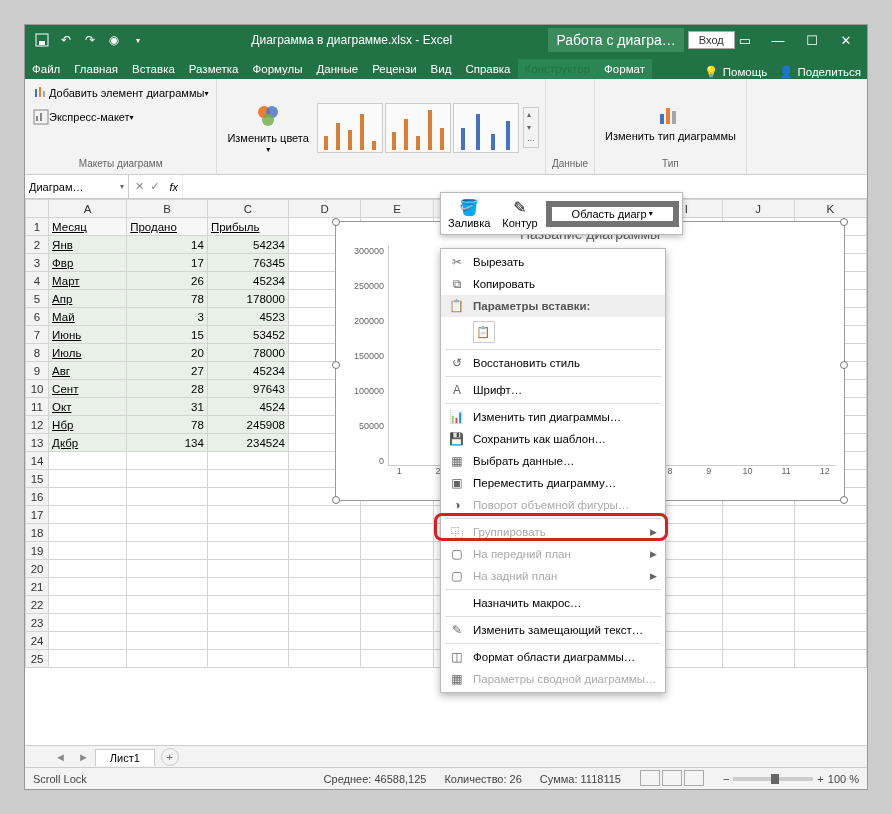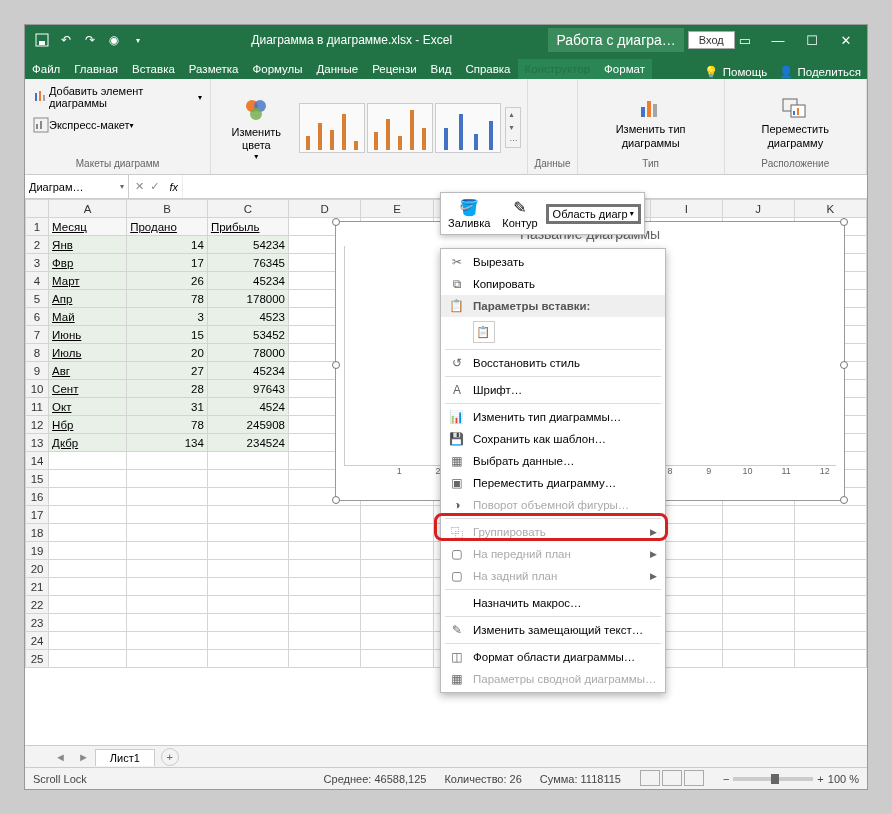--- a/index.html
+++ b/index.html
@@ -67,21 +67,21 @@
 .bars .pair { flex: 1; display: flex; gap: 2px; align-items: flex-end; justify-content: center; }
 .bars .bar1 { width: 10px; background: #4472c4; }
 .bars .bar2 { width: 10px; background: #ed7d31; }
 .xaxis { display: flex; font-size: 9px; color: #666; padding-left: 44px; }
 .xaxis span { flex: 1; text-align: center; }
 
 
 .minitb { position: absolute; left: 440px; top: 192px; background: #fff; border: 1px solid #bbb; box-shadow: 0 2px 6px rgba(0,0,0,.25); display: flex; align-items: center; padding: 3px; font-size: 11px; gap: 4px; }
 .minitb .mbtn { display: flex; flex-direction: column; align-items: center; padding: 2px 4px; cursor: pointer; }
 .minitb .mbtn .icon { font-size: 16px; }
-.minitb .combo { border: 3px solid #737373; padding: 1px 4px; display: flex; align-items: center; gap: 2px; }
+.minitb .combo { border: 6px solid #737373; padding: 1px 20px; display: flex; align-items: center; gap: 2px; }
 
 
 .ctxmenu { position: absolute; left: 440px; top: 248px; width: 226px; background: #fff; border: 1px solid #bbb; box-shadow: 0 3px 8px rgba(0,0,0,.3); font-size: 11.5px; padding: 2px 0; }
 .ctxmenu .item { display: flex; align-items: center; padding: 3px 8px; gap: 8px; cursor: pointer; }
 .ctxmenu .item.disabled { color: #aaa; }
 .ctxmenu .item .ic { width: 16px; height: 16px; display: flex; align-items: center; justify-content: center; font-size: 12px; color: #666; }
 .ctxmenu .item .lbl { flex: 1; }
 .ctxmenu .item .arrow { color: #666; font-size: 9px; }
 .ctxmenu .sep { height: 1px; background: #ddd; margin: 2px 4px; }
 .ctxmenu .pasteicons { padding: 4px 8px 4px 32px; }
@@ -241,36 +241,20 @@
                 <rect x="4" y="14" width="4" height="10" fill="#4472c4"></rect>
                 <rect x="10" y="8" width="4" height="16" fill="#ed7d31"></rect>
                 <rect x="16" y="11" width="4" height="13" fill="#a5a5a5"></rect>
               </svg>
             </span>
             <span>Изменить тип диаграммы</span>
           </div>
       </div>
       <div class="label">Тип</div>
     </div>
-    <div class="group">
-      <div class="body">
-        <div class="rbtn">
-            <span class="icon">
-              <svg width="28" height="28">
-                <rect x="2" y="6" width="14" height="12" fill="none" stroke="#666"></rect>
-                <rect x="10" y="12" width="14" height="12" fill="#fff" stroke="#666"></rect>
-                <rect x="12" y="18" width="2" height="4" fill="#4472c4"></rect>
-                <rect x="16" y="15" width="2" height="7" fill="#ed7d31"></rect>
-              </svg>
-            </span>
-            <span>Переместить диаграмму</span>
-          </div>
-      </div>
-      <div class="label">Расположение</div>
-    </div>
   </div>
 
   <div class="fbar">
     <div class="namebox">
         <span>Диаграм…</span>
         <span style="font-size:8px;color:#666">▾</span>
       </div>
     <div class="fxbtns">
         <span>✕</span>
         <span>✓</span>
@@ -703,20 +687,29 @@
       <div class="handle" style="left:-4px;top:-4px"></div>
         <div class="handle" style="right:-4px;top:-4px"></div>
       <div class="handle" style="left:-4px;bottom:-4px"></div>
         <div class="handle" style="right:-4px;bottom:-4px"></div>
       <div class="handle" style="left:-4px;top:50%"></div>
         <div class="handle" style="right:-4px;top:50%"></div>
       <div class="handle" style="top:-4px;left:50%"></div>
         <div class="handle" style="bottom:-4px;left:50%"></div>
       <div class="chart-title">Название диаграммы</div>
       <div class="chart-body">
+        <div class="yaxis" id="yaxis">
+            <div>300000</div>
+            <div>250000</div>
+            <div>200000</div>
+            <div>150000</div>
+            <div>100000</div>
+            <div>50000</div>
+            <div>0</div>
+          </div>
         <div class="bars" id="bars">
             <div class="pair">
               <div class="bar1" style="height: 0.0046666%;"></div>
               <div class="bar2" style="height: 18.078%;"></div>
             </div>
             <div class="pair">
               <div class="bar1" style="height: 0.0056666%;"></div>
               <div class="bar2" style="height: 25.4483%;"></div>
             </div>
             <div class="pair">

